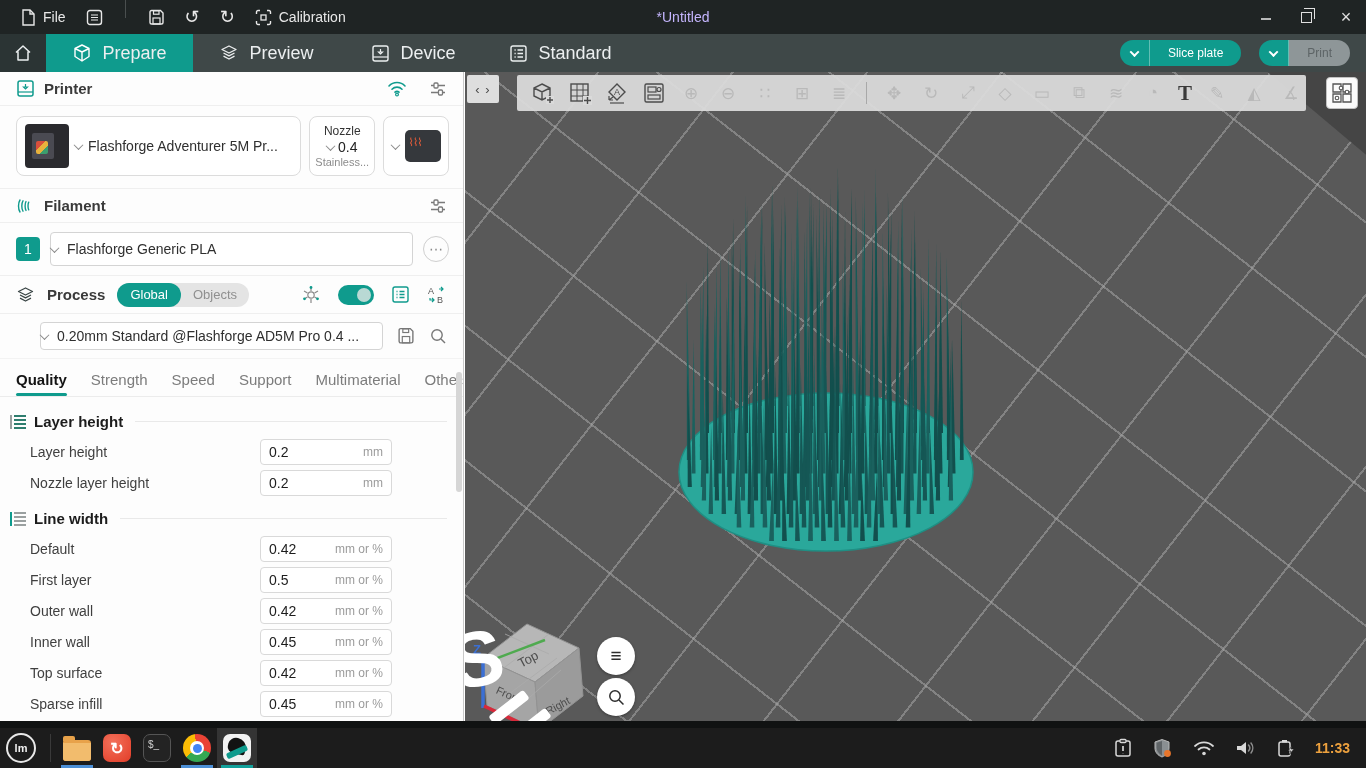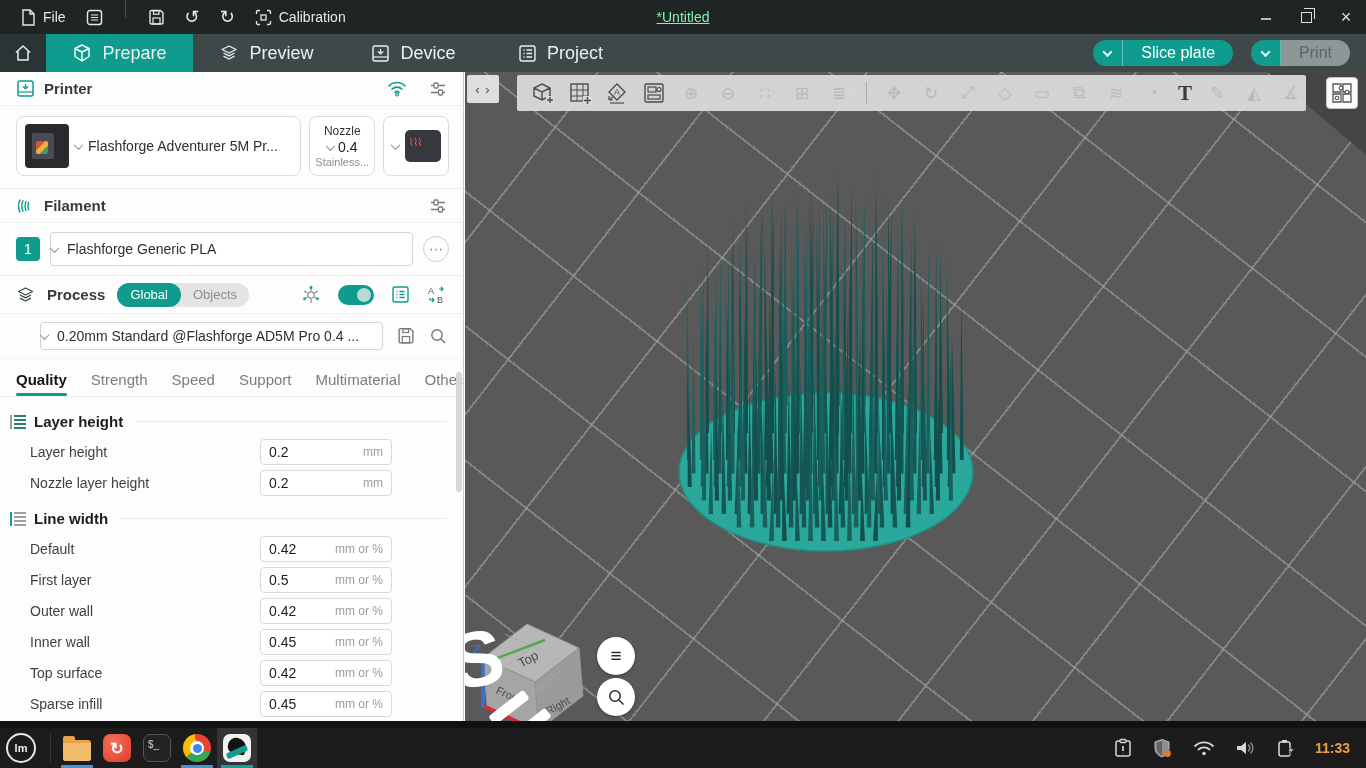--- a/index.html
+++ b/index.html
@@ -4,34 +4,34 @@
 <style>
   html,body{margin:0;padding:0;background:#000;}
   *{box-sizing:border-box;font-family:"Liberation Sans",sans-serif;}
   .screen{position:relative;width:1366px;height:768px;overflow:hidden;background:#fff;}
 
   
   .titlebar{position:absolute;left:0;top:0;width:1366px;height:34px;background:#1f2424;display:flex;align-items:center;color:#e8e8e8;font-size:14px;}
   .tb-left{display:flex;align-items:flex-start;gap:8px;padding-left:14px;}
   .tb-item{display:flex;align-items:center;gap:7px;padding:0 6px;height:34px;cursor:default;}
   .tb-sep{width:1px;height:18px;background:#4a4f4f;margin:0 8px;}
-  .tb-title{position:absolute;left:0;right:0;text-align:center;font-size:14px;color:#86efac;pointer-events:none;text-decoration:underline;}
+  .tb-title{position:absolute;left:0;right:0;text-align:center;font-size:14px;color:#c4b5fd;pointer-events:none;}
   .winbtns{position:absolute;right:0;top:0;height:34px;display:flex;align-items:center;}
   .winbtn{width:40px;height:34px;display:flex;align-items:center;justify-content:center;color:#e0e0e0;font-size:15px;}
   .restore{width:11px;height:11px;border:1.5px solid #e0e0e0;position:relative;background:#1f2424;}
   .restore:before{content:"";position:absolute;left:2px;top:-5px;width:10px;height:10px;border:1.5px solid #e0e0e0;border-bottom:none;border-left:none;}
   svg.ic{display:block;}
 
   
   .tabbar{position:absolute;left:0;top:34px;width:1366px;height:38px;background:#3f4848;display:flex;align-items:stretch;color:#eceff0;}
   .home-seg{width:46px;background:#2b3434;display:flex;align-items:center;justify-content:center;}
   .tab{width:147px;display:flex;align-items:center;justify-content:center;gap:10px;font-size:18px;}
   .tab.active{background:#0f9b8d;}
   .tab-actions{position:absolute;right:16px;top:40px;display:flex;gap:18px;}
-  .pillbtn{height:26px;border-radius:13px;display:flex;align-items:center;overflow:hidden;font-size:16px;}
+  .pillbtn{height:26px;border-radius:13px;display:flex;align-items:center;overflow:hidden;font-size:12px;}
   .pill-chev{width:30px;height:26px;background:#0f9b8d;display:flex;align-items:center;justify-content:center;border-right:1px solid rgba(255,255,255,.35);}
   .pill-label{padding:0 18px;height:26px;display:flex;align-items:center;}
   .pill-slice .pill-label{background:#0f9b8d;color:#fff;}
   .pill-print .pill-label{background:#8e9698;color:#5d6466;}
   .chev{display:inline-block;width:7px;height:7px;border-right:2px solid #fff;border-bottom:2px solid #fff;transform:rotate(45deg) translate(-1px,-1px);}
   .chev.gray{border-color:#8a8a8a;border-width:1.5px;}
 
   
   .main{position:absolute;left:0;top:72px;width:1366px;height:656px;}
   .main:after{content:"";position:absolute;left:0;bottom:0;width:100%;height:7px;background:#101212;z-index:60;}
@@ -210,21 +210,21 @@
           <path d="M2 13h15" stroke="#eceff0" stroke-width="1.2"></path>
           <path d="M9.5 5v3m-2 0h4l-2 2z" fill="none" stroke="#eceff0" stroke-width="1.2"></path>
         </svg>
       <span>Device</span>
     </div>
     <div class="tab">
       <svg class="ic" width="19" height="19" viewBox="0 0 19 19">
           <rect x="2" y="2" width="15" height="15" rx="2" fill="none" stroke="#eceff0" stroke-width="1.4"></rect>
           <path d="M5.5 6h1.2M8.5 6H14M5.5 9.5h1.2M8.5 9.5H14M5.5 13h1.2M8.5 13H14" stroke="#eceff0" stroke-width="1.3"></path>
         </svg>
-      <span>Project</span>
+      <span>Standard</span>
     </div>
   </div>
   <div class="tab-actions">
     <div class="pillbtn pill-slice">
       <span class="pill-chev">
           <span class="chev"></span>
         </span>
       <span class="pill-label">Slice plate</span>
     </div>
     <div class="pillbtn pill-print">

